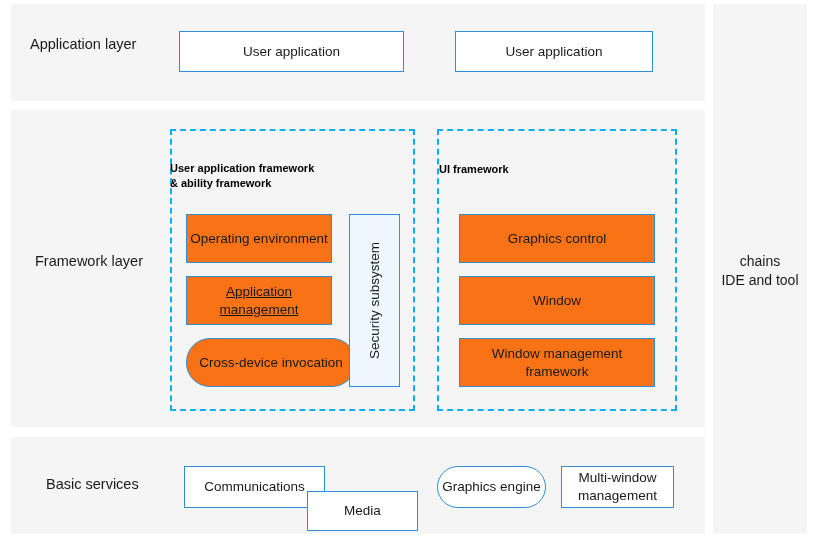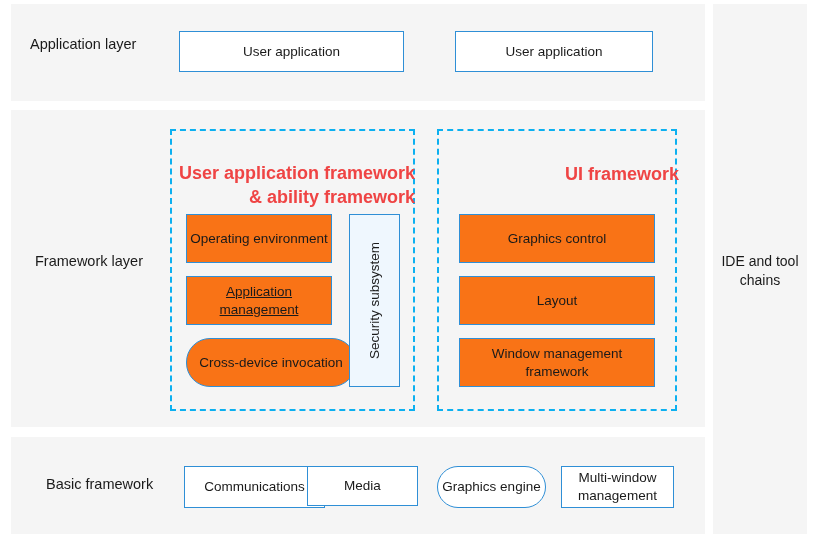--- a/index.html
+++ b/index.html
@@ -70,25 +70,25 @@
     position: absolute;
     border: 2.4px dashed #0cb0f0;
     box-sizing: border-box;
     background: transparent;
   }
 
   .group-title {
     position: absolute;
     left: 0;
     right: 0;
-    text-align: right;
-    font-size: 18px;
+    text-align: left;
+    font-size: 11px;
     font-weight: bold;
     line-height: 1.35;
-    color: #ef4444;
+    color: #000000;
   }
 
   
   .box-vertical {
     position: absolute;
     background: #eff7fe;
     border: 1.6px solid #2f8fd6;
     box-sizing: border-box;
     display: flex;
     align-items: center;
@@ -144,34 +144,34 @@
 <div class="box-vertical" style="left:349px; top:214px; width:51px; height:173px;">
   <span>Security subsystem</span>
 </div>
 
 <div class="dashed-group" style="left:437px; top:129px; width:240px; height:282px;"></div>
 
 <div class="group-title" style="left:439px; top:162px; width:240px;">UI framework</div>
 
 <div class="box-blue" style="left:459px; top:214px; width:196px; height:49px;">Graphics control</div>
 
-<div class="box-blue" style="left:459px; top:276px; width:196px; height:49px;">Layout</div>
+<div class="box-blue" style="left:459px; top:276px; width:196px; height:49px;">Window</div>
 
 <div class="box-blue" style="left:459px; top:338px; width:196px; height:49px;">Window management framework</div>
 
 <div class="panel" id="basic-panel"></div>
 
-<div class="row-label" style="left:46px; top:475px;">Basic framework</div>
+<div class="row-label" style="left:46px; top:475px;">Basic services</div>
 
 <div class="box-white" style="left:184px; top:466px; width:141px; height:42px;">Communications</div>
 
-<div class="box-white" style="left:307px; top:466px; width:111px; height:40px;">Media</div>
+<div class="box-white" style="left:307px; top:491px; width:111px; height:40px;">Media</div>
 
 <div class="box-white" style="left:437px; top:466px; width:109px; height:42px;border-radius:21px;">Graphics engine</div>
 
 <div class="box-white" style="left:561px; top:466px; width:113px; height:42px;">Multi-window management</div>
 
 <div class="panel" id="ide-panel">
   <div class="ide-text">
+    <div>chains</div>
     <div>IDE and tool</div>
-    <div>chains</div>
   </div>
 </div>
 
 </body></html>

